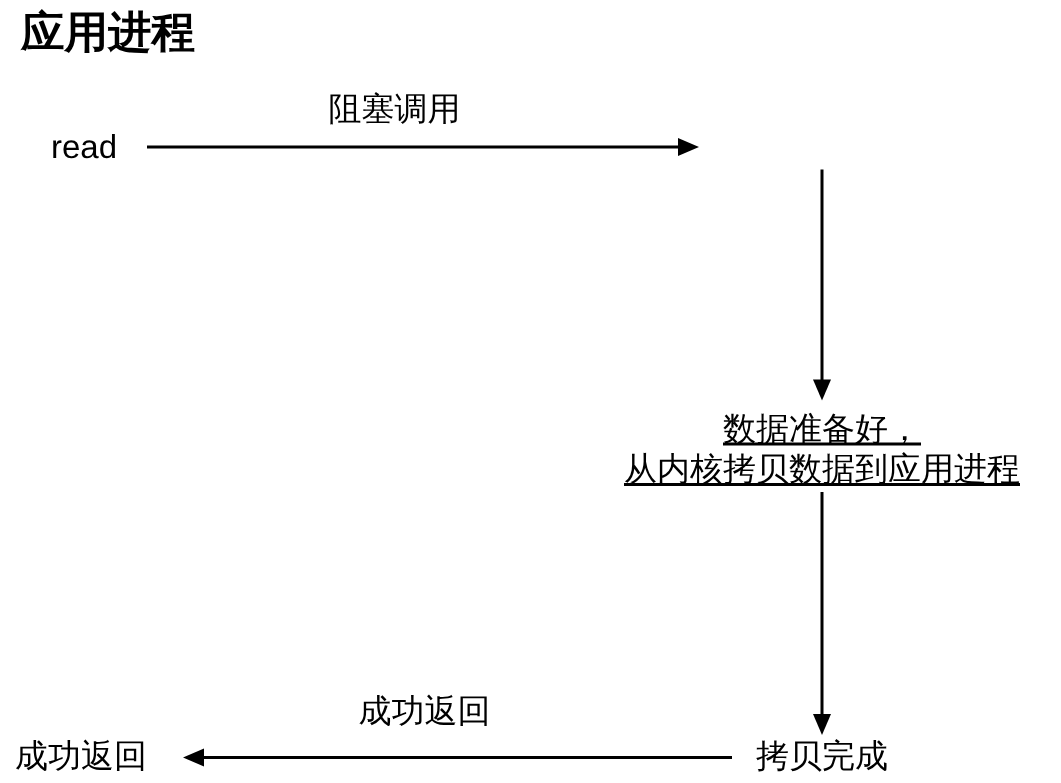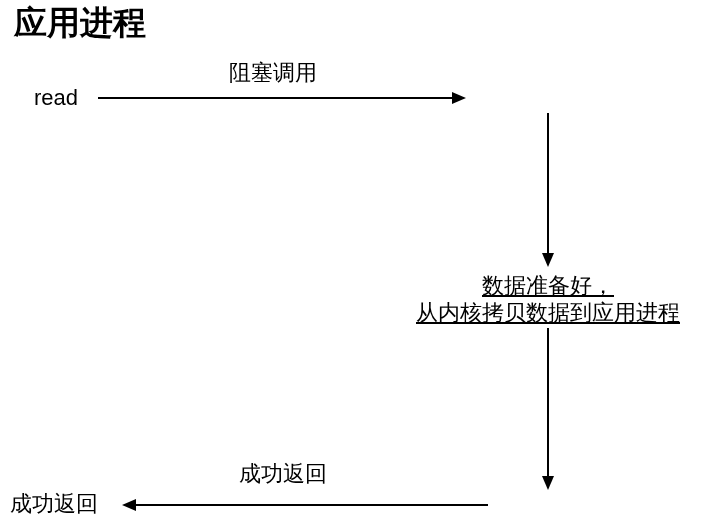--- a/index.html
+++ b/index.html
@@ -18,21 +18,21 @@
   }
   .txt {
     position: absolute;
     font-size: 22px;
     line-height: 24px;
     white-space: nowrap;
     color: #000000;
   }
   .hdr {
     position: absolute;
-    font-size: 33px;
+    font-size: 29px;
     line-height: 29px;
     font-weight: bold;
     white-space: nowrap;
     color: #000000;
   }
   .center {
     text-align: center;
   }
   .hline {
     position: absolute;
@@ -77,36 +77,37 @@
 </style>
 </head>
 <body>
 
 <div class="canvas">
 
   <div class="hdr" style="left:14px; top:8px;">应用进程</div>
 
   <div class="txt" style="left:34px; top:86px;">read</div>
 
-  <div class="txt center" style="left:173px; top:61px; width:200px;">阻塞调用</div>
+  <div class="txt center" style="left:163px; top:61px; width:200px;">阻塞调用</div>
   <div class="hline" style="left:98px; top:97px; width:354px;"></div>
   <div class="arrow-right" style="left:452px; top:92px;"></div>
 
 
   <div class="vline" style="left:547px; top:113px; height:141px;"></div>
   <div class="arrow-down" style="left:542px; top:253px;"></div>
 
   <div class="twoline" style="left:398px; top:272px; width:300px;">
     <div>数据准备好，</div>
     <div>从内核拷贝数据到应用进程</div>
   </div>
 
   <div class="vline" style="left:547px; top:328px; height:149px;"></div>
   <div class="arrow-down" style="left:542px; top:476px;"></div>
 
+  <div class="txt center" style="left:448px; top:492px; width:200px;">拷贝完成</div>
 
   <div class="txt center" style="left:183px; top:462px; width:200px;">成功返回</div>
   <div class="hline" style="left:136px; top:504px; width:352px;"></div>
   <div class="arrow-left" style="left:122px; top:499px;"></div>
 
   <div class="txt" style="left:10px; top:492px;">成功返回</div>
 
 </div>
 
 </body></html>

